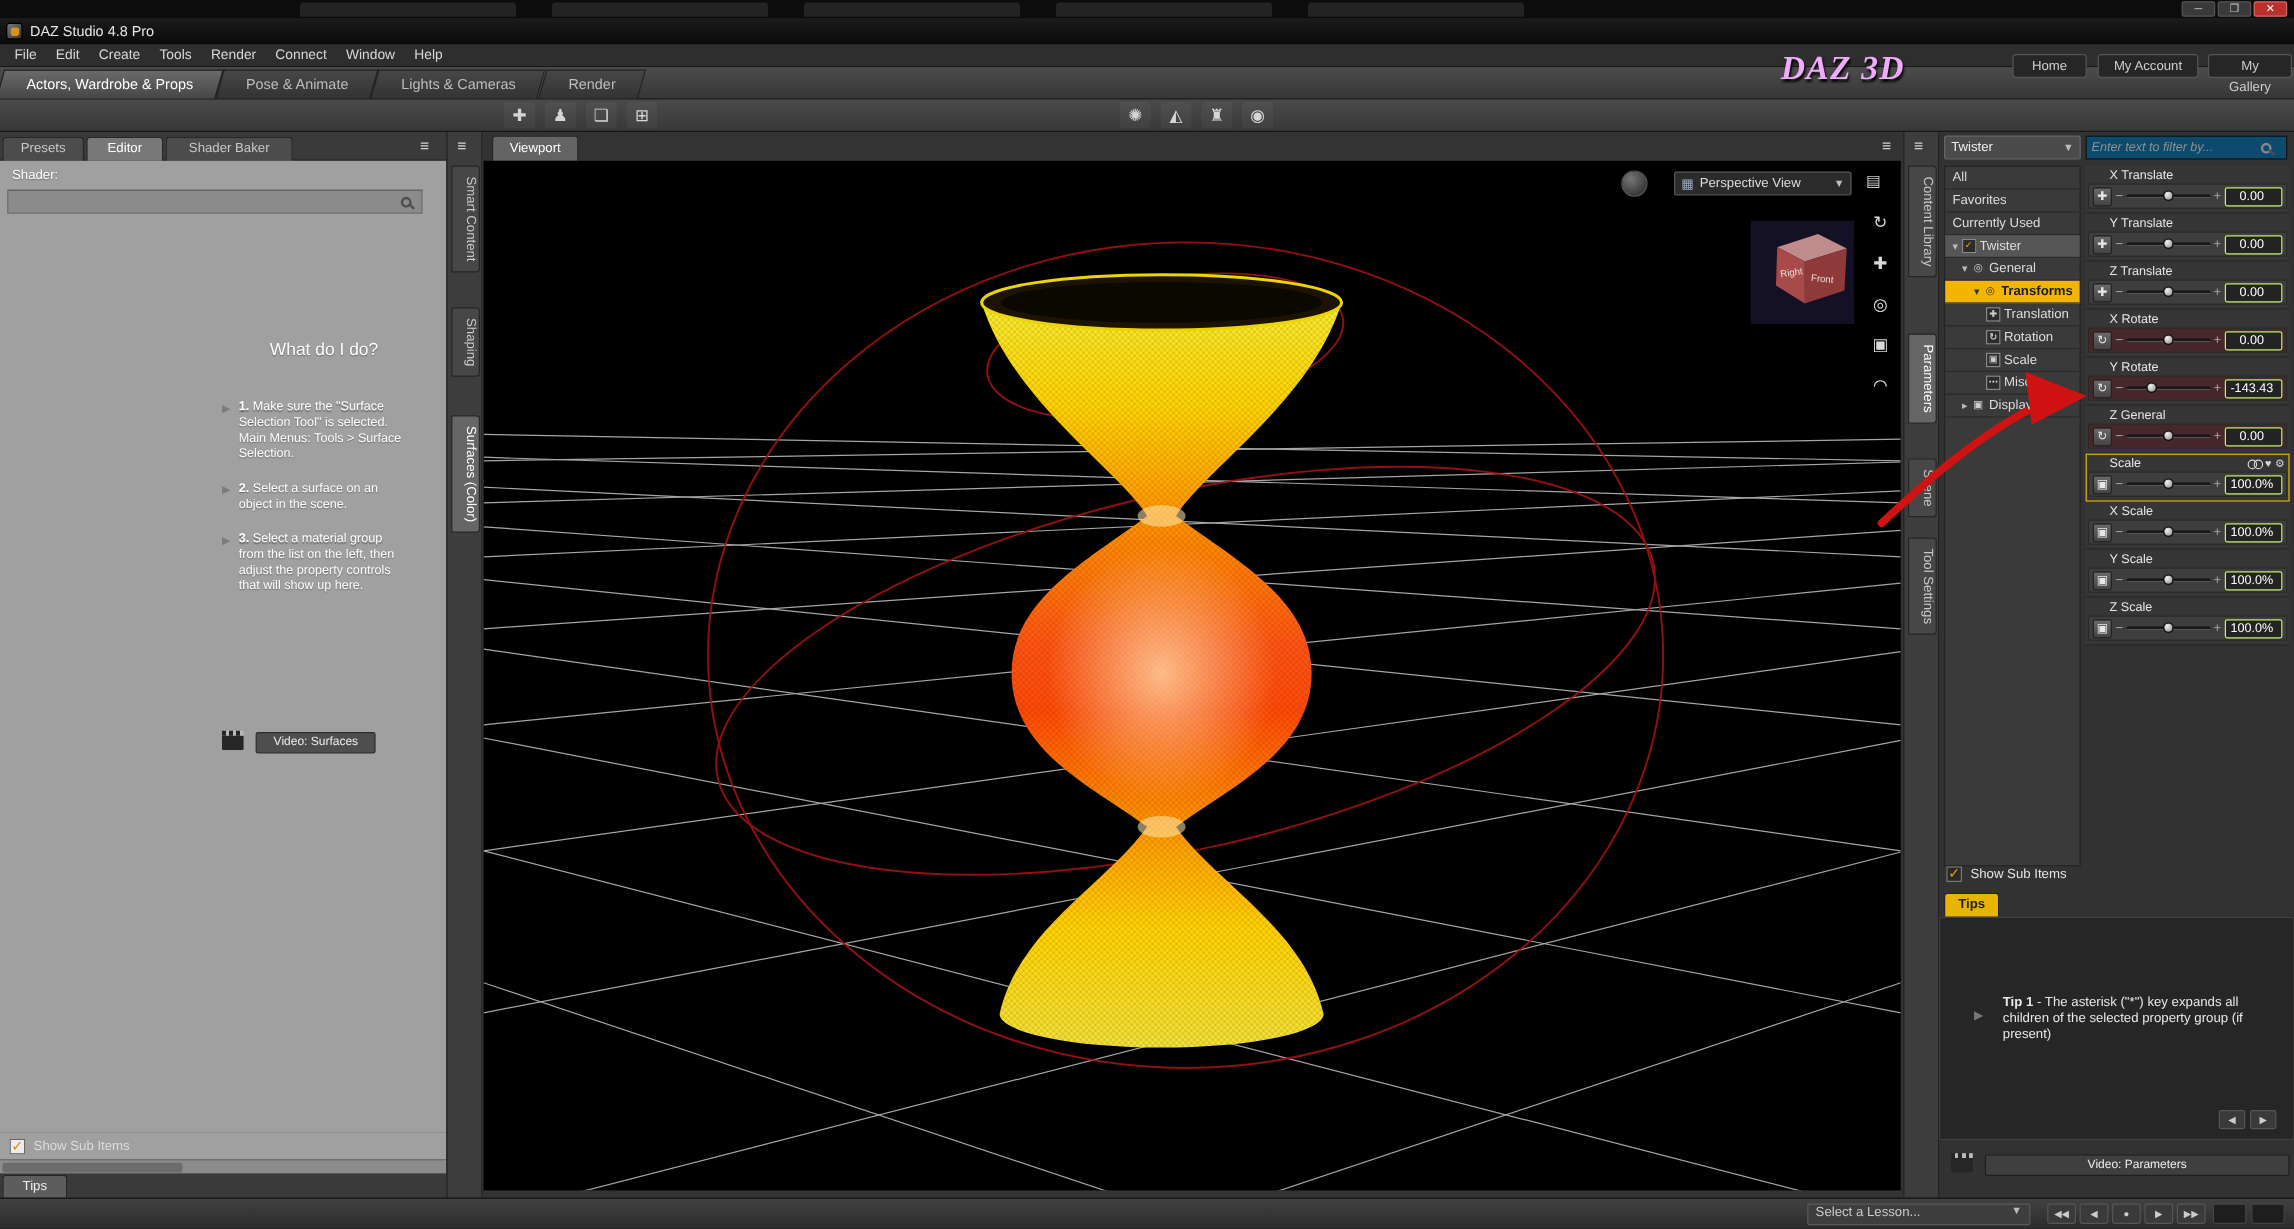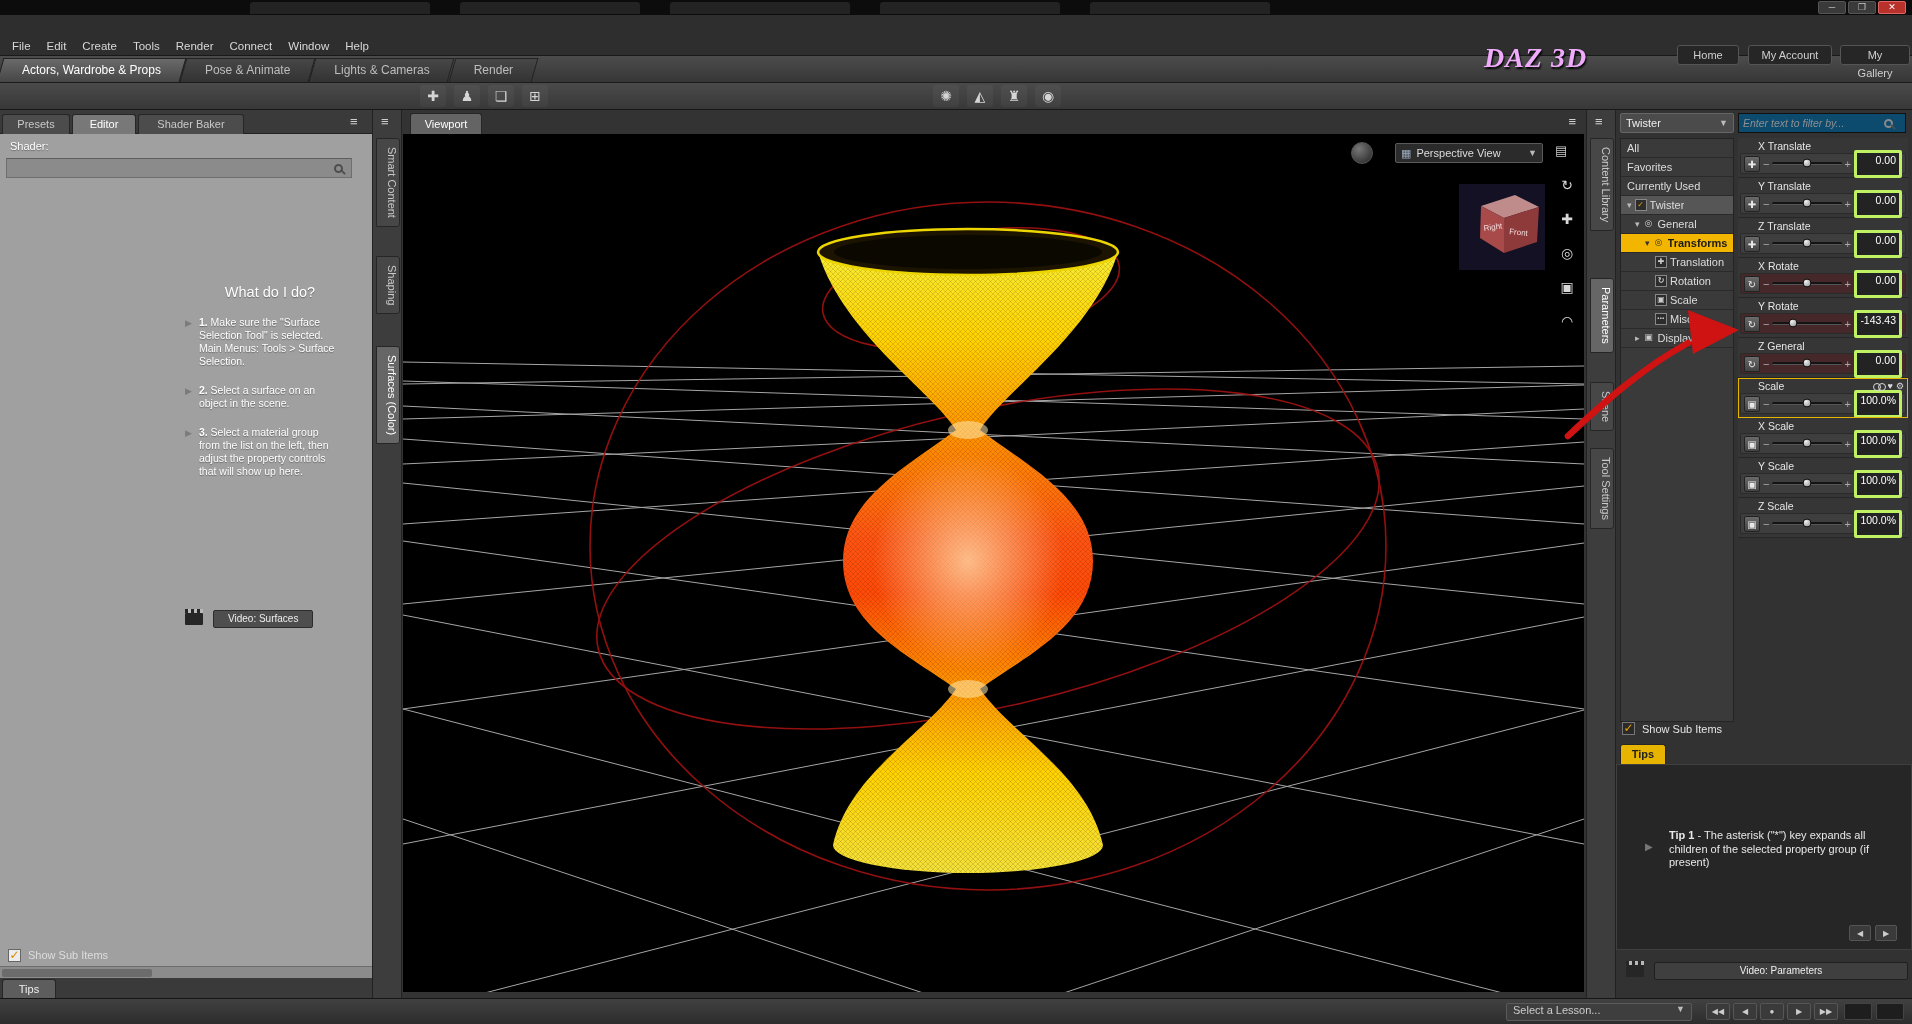--- a/index.html
+++ b/index.html
@@ -55,21 +55,21 @@
   .hamburger{color:#cfcfcf;font-size:13px;line-height:12px}
   #left-body{position:absolute;left:0;top:24px;width:372px;height:810px;background:#a0a0a0;
     color:#fff;text-shadow:0 1px 1px rgba(0,0,0,.35)}
   #shader-label{position:absolute;left:10px;top:6px;font-size:11px}
   #left-search{position:absolute;left:6px;top:24px;width:346px;height:20px;background:#8b8b8b;
     border:1px solid #6f6f6f;border-top-color:#5e5e5e;display:flex;align-items:center}
   #left-search input{flex:1;height:16px;border:none;background:transparent;outline:none;color:#222;font-size:11px;padding:0 4px}
   .lens{width:9px;height:9px;border:2px solid #4e4e4e;border-radius:50%;position:relative;margin-right:8px;flex:none}
   .lens::after{content:"";position:absolute;width:6px;height:2px;background:#4e4e4e;transform:rotate(45deg);right:-5px;bottom:-2px}
   #help-block{position:absolute;left:185px;top:150px;width:170px}
-  #help-heading{font-size:14.5px;text-align:center;margin-bottom:16px}
+  #help-heading{font-size:14.5px;text-align:center;margin-bottom:33px}
   .step{display:flex;gap:7px;margin-bottom:16px}
   .step-arrow{color:#7b7b7b;font-size:9px;line-height:14px;text-shadow:none;flex:none}
   .step-text{font-size:10.5px;line-height:13px;width:136px}
   .step-num{font-weight:bold}
   #video-row-left{position:absolute;left:0;top:326px;width:170px;display:flex;align-items:center;gap:10px}
   .clap{width:18px;height:12px;background:#262626;border-radius:1px;position:relative;flex:none}
   .clap::before{content:"";position:absolute;top:-4px;left:0;right:0;height:4px;
     background:repeating-linear-gradient(90deg,#262626 0 3px,#b9b9b9 3px 6px)}
   .video-btn{height:18px;line-height:16px;padding:0 14px;background:#4e4e4e;border:1px solid #2c2c2c;
     border-radius:2px;color:#eee;font-size:10px;text-shadow:none}
@@ -147,22 +147,22 @@
   .srow-ctrl{height:21px;display:flex;align-items:center;gap:3px;background:#3e3e3e;border:1px solid #2a2a2a;border-radius:2px;padding:0 3px}
   .srow-ctrl.rot{background:#46282b}
   .p-icon{flex:none;width:16px;height:16px;background:linear-gradient(#6a6a6a,#444);border:1px solid #222;
     border-radius:2px;color:#e8e8e8;font-size:10px;line-height:15px;text-align:center}
   .p-icon.translate::before{content:"✚"} .p-icon.rotate::before{content:"↻"} .p-icon.scale::before{content:"▣"}
   .minus,.plus{flex:none;color:#aaa;font-size:11px;line-height:10px}
   .minus::before{content:"−"} .plus::before{content:"+"}
   .track{position:relative;flex:1;height:3px;background:#141414;border-bottom:1px solid #555;border-radius:2px}
   .knob{position:absolute;top:50%;left:50%;width:9px;height:9px;border-radius:50%;
     background:radial-gradient(circle at 35% 30%,#f0f0f0,#8a8a8a);border:1px solid #111;transform:translate(-50%,-50%)}
-  .pvalue{flex:none;width:48px;height:28px;background:#232323;border:3px solid #bef264;border-radius:2px;
-    color:#fff;font-size:10.5px;line-height:14px;text-align:right;padding-right:3px}
+  .pvalue{flex:none;width:48px;height:16px;background:#232323;border:1px solid #bef264;border-radius:2px;
+    color:#fff;font-size:10.5px;line-height:14px;text-align:center;padding-right:3px}
 
   #right-check-row{position:absolute;left:6px;top:612px;display:flex;align-items:center;gap:7px}
   #right-check-row .cb{background:#2a2a2a;border-color:#777;color:#f0a000}
   #right-check-row .cb-label{color:#e4e4e4;text-shadow:none}
   #tips-tab-right{position:absolute;left:4px;top:634px;width:46px;height:20px;background:#e7b400;
     border:1px solid #262626;border-bottom:none;border-radius:3px 3px 0 0;color:#222;font-weight:bold;
     font-size:11px;text-align:center;line-height:19px}
   #tips-panel{position:absolute;left:0;top:654px;width:296px;height:186px;background:#262626;border:1px solid #3f3f3f}
   .tip-arrow{position:absolute;left:28px;top:76px;color:#777;font-size:10px}
   #tip-text{position:absolute;left:52px;top:64px;width:226px;color:#e8e8e8;font-size:11px;line-height:13.5px}
@@ -194,20 +194,24 @@
     <div class="ghost-tab" style="left:250px"></div>
     <div class="ghost-tab" style="left:460px"></div>
     <div class="ghost-tab" style="left:670px"></div>
     <div class="ghost-tab" style="left:880px"></div>
     <div class="ghost-tab" style="left:1090px"></div>
     <div class="winbtn" style="left:1818px">─</div>
     <div class="winbtn" style="left:1848px">❐</div>
     <div class="winbtn close" style="left:1878px">✕</div>
   </div>
 
+  <div id="titlebar">
+    <div id="app-icon"></div>
+    <span id="window-title">DAZ Studio 4.8 Pro</span>
+  </div>
 
   <div id="menubar">
 
       <span class="menu-item">File</span>
 
       <span class="menu-item">Edit</span>
 
       <span class="menu-item">Create</span>
 
       <span class="menu-item">Tools</span>

